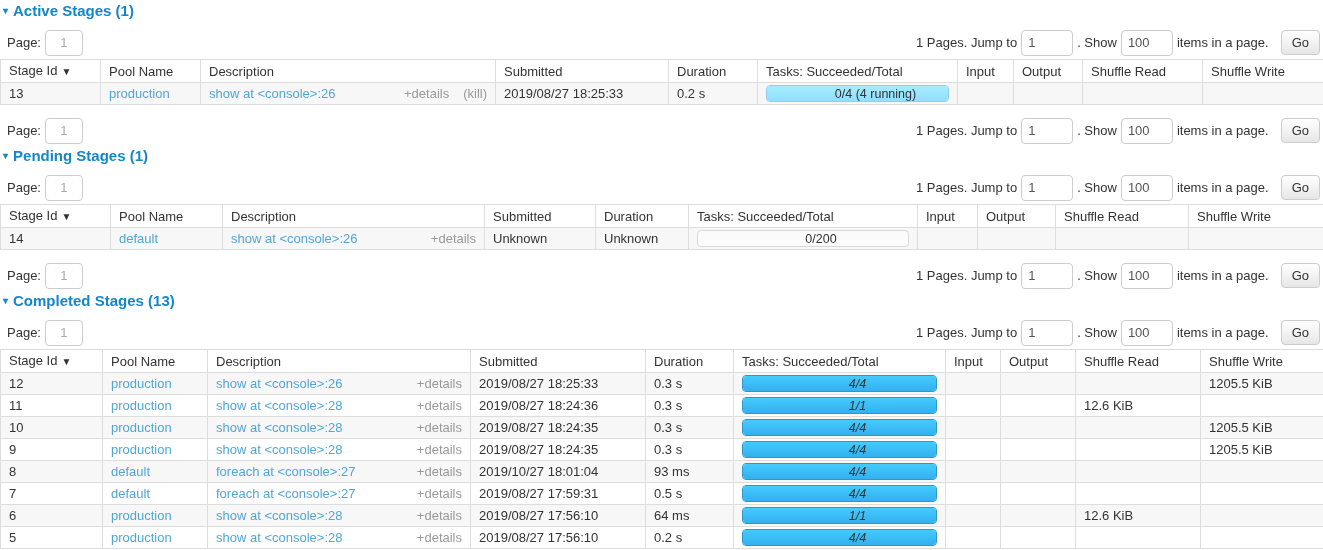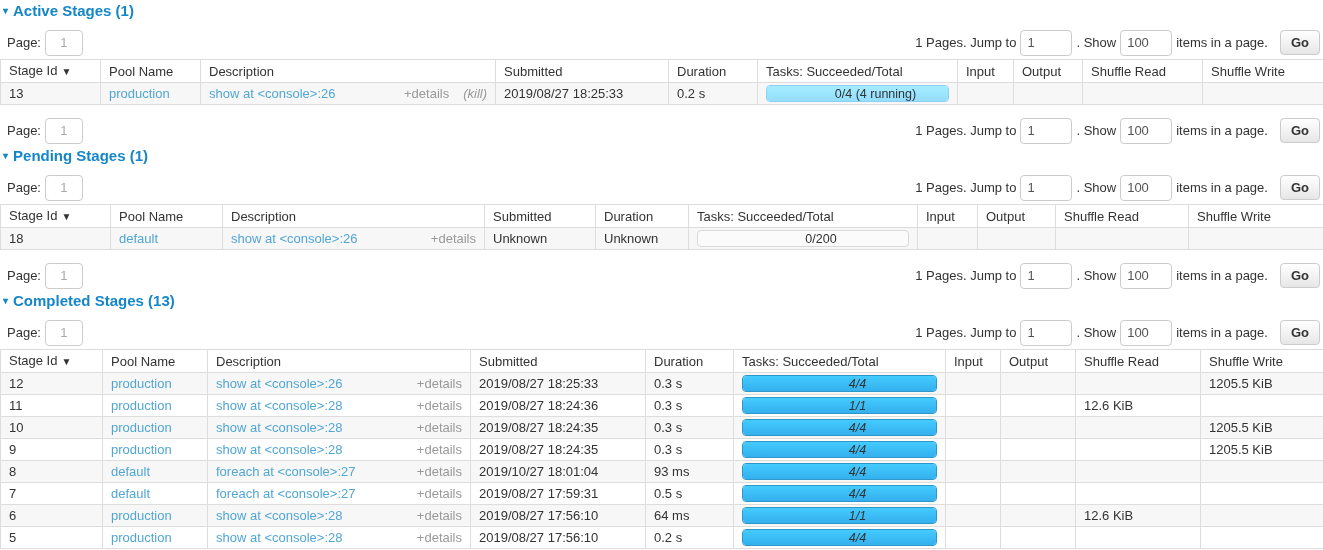--- a/index.html
+++ b/index.html
@@ -30,40 +30,39 @@
   }
   input.page-input { width:38px; text-align:center; color:#aaa; }
   input.jump-input { width:52px; }
   input.show-input { width:52px; }
   button.go-btn {
     height:25px; margin-left:8px; padding:0 10px;
     border:1px solid #ccc; border-radius:4px;
     background:linear-gradient(#ffffff,#e6e6e6);
     font-family:"Liberation Sans", sans-serif; font-size:13px; color:#333;
     cursor:pointer;
-    font-weight:bold;
   }
 
   table.stages {
     width:100%; border-collapse:collapse; table-layout:fixed;
     margin:0 0 12px 0;
   }
   table.stages th, table.stages td {
     border:1px solid #dddddd; padding:2px 8px;
     text-align:left; font-size:13px; line-height:17px;
     white-space:nowrap; overflow:hidden;
   }
   table.stages th { font-weight:normal; color:#333; background:#fff; cursor:pointer; }
   tr.striped td { background:#f7f7f7; }
   .sort-arrow { font-size:10px; margin-left:4px; }
 
   a.cell-link { color:#51a6d5; text-decoration:none; cursor:pointer; }
   .desc-wrap { display:flex; justify-content:space-between; align-items:center; }
   .desc-extra { color:#999; }
-  .desc-extra .kill { margin-left:14px;font-style:italic; }
+  .desc-extra .kill { margin-left:14px; }
 
   td.tasks-cell { padding:2px 4px; }
   .progress {
     position:relative; height:17px; border-radius:4px; overflow:hidden;
     background:#fbfbfb; border:1px solid #d9d9d9;
   }
   .progress.p-completed { border-color:#2f96c8;font-style:italic; }
   .progress.p-running   { border-color:#8ecfee; }
   .progress .bar { position:absolute; left:0; top:0; bottom:0; }
   .progress.p-completed .bar { background:linear-gradient(#44CBFF,#34B0EE); }
@@ -201,21 +200,21 @@
           <th><span>Duration</span></th>
           <th><span>Tasks: Succeeded/Total</span></th>
           <th><span>Input</span></th>
           <th><span>Output</span></th>
           <th><span>Shuffle Read</span></th>
           <th><span>Shuffle Write</span></th>
         </tr>
       </thead>
       <tbody>
         <tr class="striped">
-          <td>18</td>
+          <td>14</td>
           <td><a class="cell-link">default</a></td>
           <td>
             <div class="desc-wrap">
               <a class="cell-link">show at &lt;console&gt;:26</a>
               <span class="desc-extra"><a class="details-link">+details</a></span>
             </div>
           </td>
           <td>Unknown</td>
           <td>Unknown</td>
           <td class="tasks-cell">

